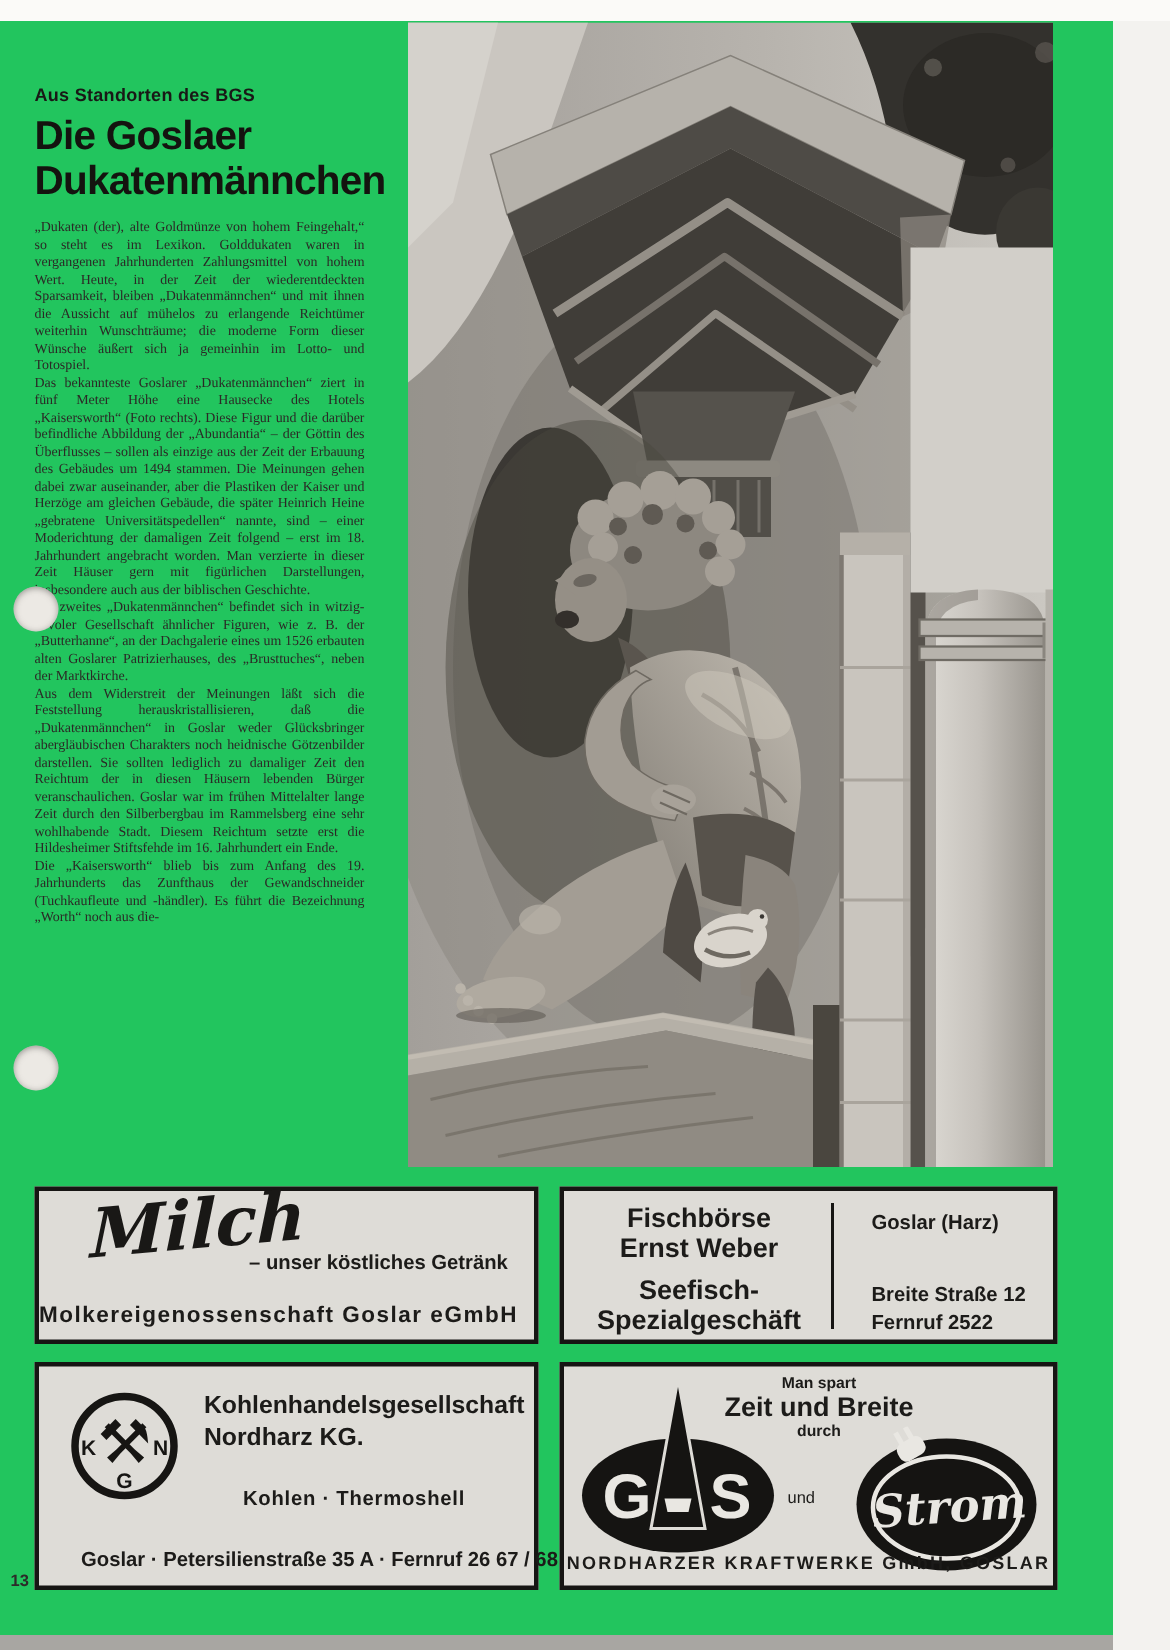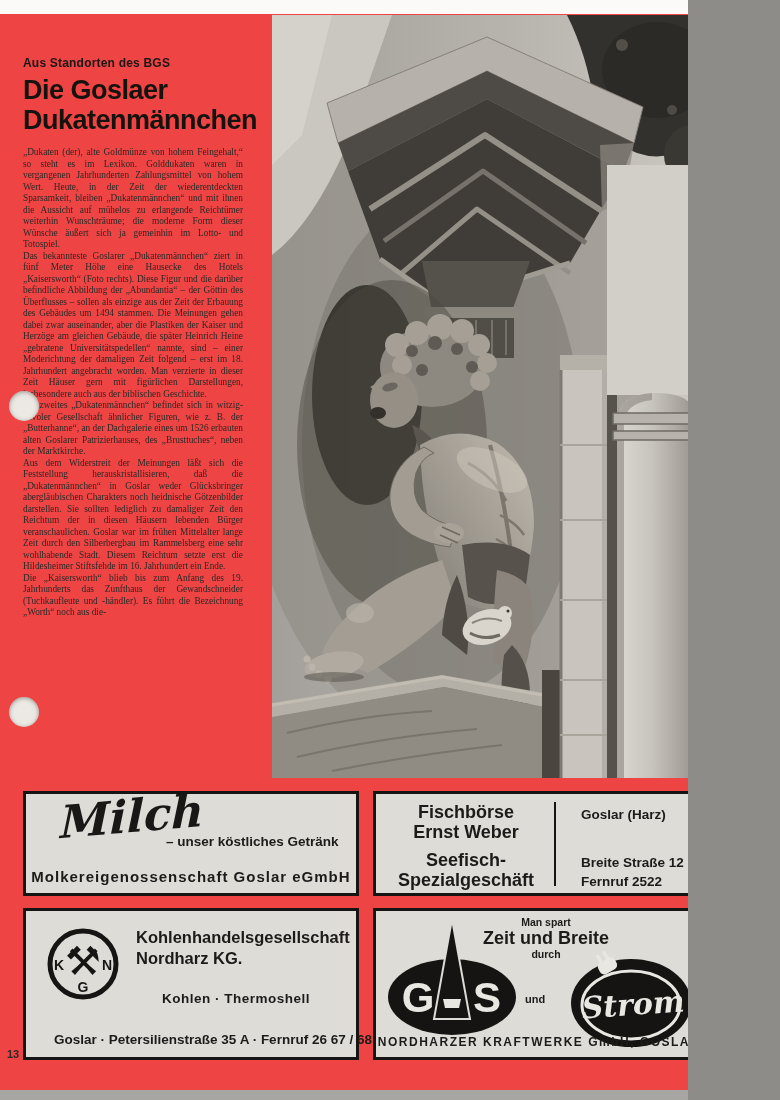--- a/index.html
+++ b/index.html
@@ -1,16 +1,16 @@
 <!DOCTYPE html>
 <html lang="de"><head>
 <meta charset="utf-8">
 <style>
   html,body{margin:0;padding:0;background:#8e8c89;}
-  .page{position:relative;width:688px;height:1100px;background:#ef4444;overflow:hidden;
+  .page{position:relative;width:780px;height:1100px;background:#22c55e;overflow:hidden;
         font-family:"Liberation Sans",sans-serif;color:#1c1b19;}
   .top-strip{position:absolute;left:0;top:0;width:780px;height:14px;background:#fbfaf8;}
   .right-strip{position:absolute;left:742px;top:14px;width:38px;height:1086px;background:#f3f2ef;}
   .bottom-band{position:absolute;left:0;top:1090px;width:742px;height:10px;background:#a8a6a2;}
 
   
   .article{position:absolute;left:23px;top:56px;width:220px;}
   .kicker{font-size:12px;font-weight:bold;letter-spacing:.2px;color:#191816;}
   .title{font-size:27px;line-height:30px;font-weight:bold;letter-spacing:-0.5px;color:#14130f;margin-top:5px;}
   .bodytext{margin-top:12px;height:600px;overflow:hidden;font-family:Liberation Serif, serif;
@@ -29,21 +29,21 @@
   
   .ad{position:absolute;background:#dedcd7;border:3px solid #161513;box-sizing:border-box;}
   .ad-milch{left:23px;top:791px;width:336px;height:105px;}
   .ad-fisch{left:373px;top:791px;width:332px;height:105px;}
   .ad-kohlen{left:23px;top:908px;width:336px;height:152px;}
   .ad-energie{left:373px;top:908px;width:332px;height:152px;}
 
   .milch-script{position:absolute;left:34px;top:-4px;font-family:"DejaVu Serif",serif;
      font-style:italic;font-weight:bold;font-size:45px;transform:rotate(-5deg) skewX(-6deg);color:#191816;}
   .milch-tagline{position:absolute;left:140px;top:40px;font-size:13.5px;font-weight:bold;}
-  .milch-company{position:absolute;left:0;width:330px;top:74px;text-align:center;
+  .milch-company{position:absolute;left:0;width:330px;top:74px;
      font-size:15px;font-weight:bold;letter-spacing:1px;}
 
   .fisch-name{position:absolute;left:8px;top:8px;width:164px;text-align:center;
      font-size:18px;line-height:20px;font-weight:bold;}
   .fisch-type{position:absolute;left:8px;top:56px;width:164px;text-align:center;
      font-size:18px;line-height:20px;font-weight:bold;}
   .fisch-divider{position:absolute;left:178px;top:8px;width:2px;height:84px;background:#161513;}
   .fisch-city{position:absolute;left:205px;top:13px;font-size:13.5px;font-weight:bold;}
   .fisch-street{position:absolute;left:205px;top:61px;font-size:13.5px;font-weight:bold;}
   .fisch-phone{position:absolute;left:205px;top:80px;font-size:13.5px;font-weight:bold;}
@@ -52,21 +52,21 @@
   .kohlen-company{position:absolute;left:110px;top:16px;font-size:16.5px;line-height:21px;font-weight:bold;}
   .kohlen-products{position:absolute;left:110px;top:80px;font-size:13.5px;font-weight:bold;letter-spacing:.5px;padding-left:26px;}
   .kohlen-address{position:absolute;left:0;width:330px;top:121px;text-align:center;
      font-size:13.5px;font-weight:bold;padding-left:22px;}
 
   .energie-header{position:absolute;left:70px;top:5px;width:200px;text-align:center;font-weight:bold;}
   .energie-l1{font-size:10.5px;}
   .energie-l2{font-size:18px;line-height:20px;}
   .energie-l3{font-size:10.5px;}
   .gas-logo{position:absolute;left:6px;top:6px;width:140px;height:124px;}
-  .energie-und{position:absolute;left:149px;top:82px;font-size:11px;font-weight:bold;}
+  .energie-und{position:absolute;left:149px;top:82px;font-size:11px;font-weight:normal;}
   .strom-logo{position:absolute;left:192px;top:40px;width:126px;height:100px;}
   .energie-company{position:absolute;left:0;width:326px;top:124px;text-align:center;
      font-size:12px;font-weight:bold;letter-spacing:1.5px;}
 
   .page-number{position:absolute;left:7px;top:1048px;font-size:11px;font-weight:bold;color:#2c2b29;}
 </style>
 </head>
 <body>
 
 <div class="page">

